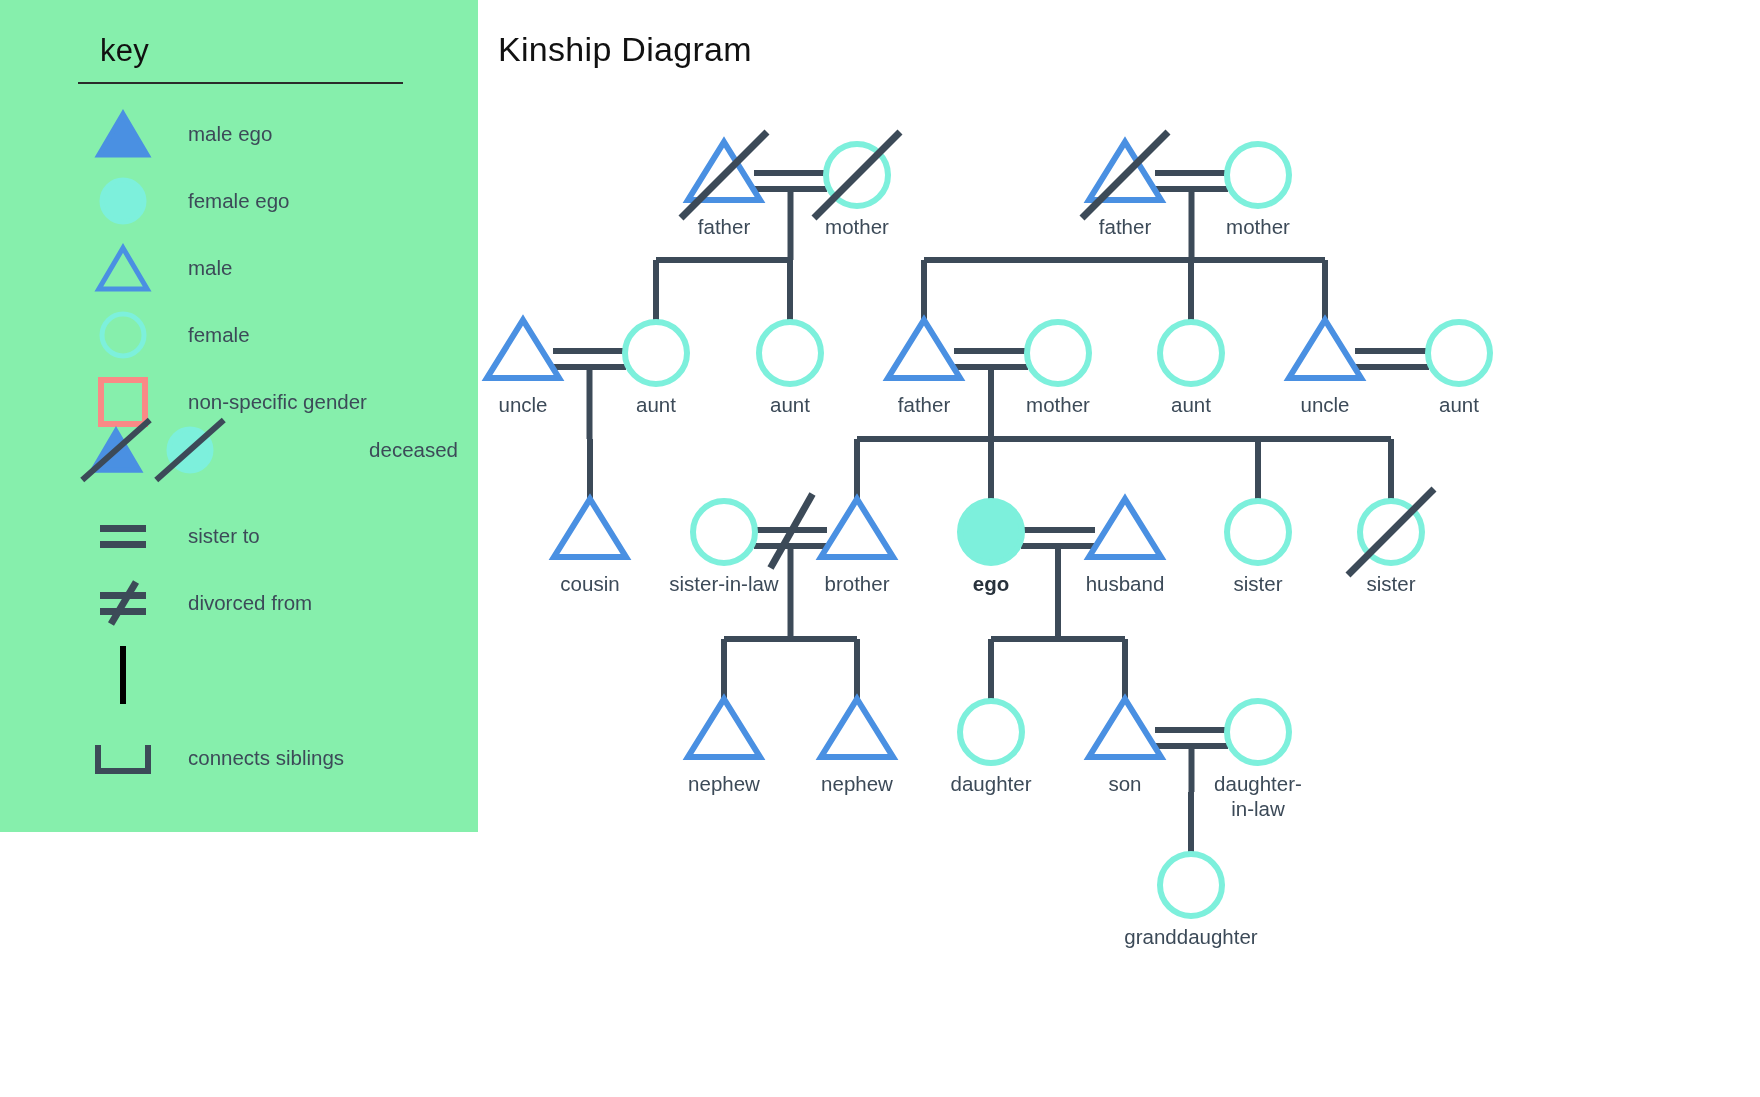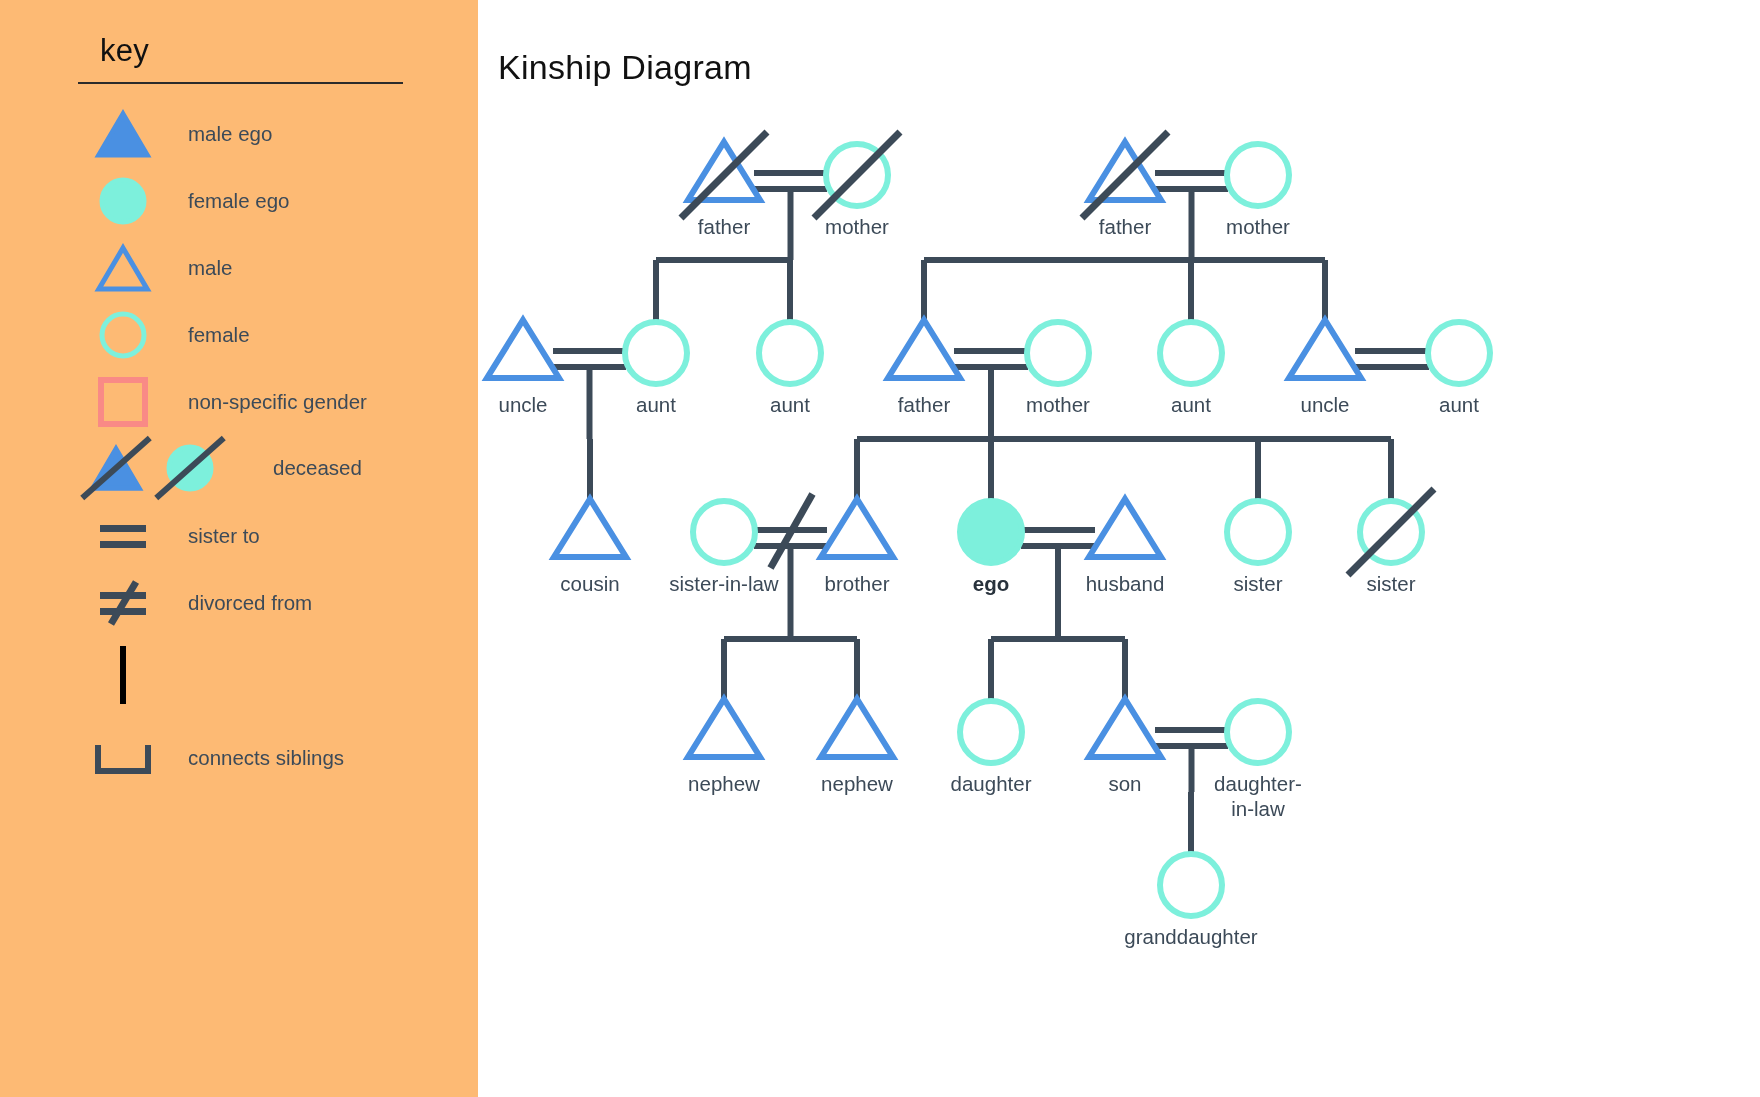--- a/index.html
+++ b/index.html
@@ -7,22 +7,22 @@
     width:1760px;height:1097px;
     background:#ffffff;
     font-family:"Liberation Sans", sans-serif;
     overflow:hidden;
   }
   #root{position:relative;width:1760px;height:1097px;}
 
   
   #legend-panel{
     position:absolute;left:0;top:0;
-    width:478px;height:1097px;
-    background:#fdba74;
+    width:478px;height:832px;
+    background:#86efac;
   }
   #legend-title{
     position:absolute;left:100px;top:33px;
     font-size:31px;color:#111;letter-spacing:.2px;
   }
   #legend-rule{
     position:absolute;left:78px;top:82px;
     width:325px;height:2px;background:#2b2b2b;
   }
   .legend-row{
@@ -39,21 +39,21 @@
     white-space:pre-line;
   }
 
   
   #diagram-panel{
     position:absolute;left:478px;top:0;
     width:1282px;height:1097px;background:#fff;
   }
   #diagram-title{
     position:absolute;left:20px;top:30px;
-    font-size:34px;color:#111;letter-spacing:.3px;margin-top:18px;
+    font-size:34px;color:#111;letter-spacing:.3px;
   }
   #diagram-svg{position:absolute;left:0;top:0;}
   .node-label{
     font-family:"Liberation Sans", sans-serif;
     font-size:20.5px;fill:#3c4a58;text-anchor:middle;
   }
   .node-label.bold{font-weight:bold;fill:#28323c;}
 </style>
 </head>
 <body>
@@ -97,21 +97,21 @@
           <div class="legend-label">female</div>
         </div>
         <div class="legend-row" style="top: 371px; height: 62px;">
           <div class="legend-glyph">
             <svg width="90" height="70">
               <rect x="23" y="13" width="44" height="44" fill="none" stroke="#f98a86" stroke-width="6"></rect>
             </svg>
           </div>
           <div class="legend-label">non-specific gender</div>
         </div>
-        <div class="legend-row" style="top: 437px; height: 62px;">
+        <div class="legend-row" style="top: 419px; height: 62px; justify-content: space-between;">
           <div class="legend-glyph wide">
             <svg width="175" height="70">
               <path d="M 38 16 L 61.1 55.16 L 14.899999999999999 55.16 Z" fill="#4a90e2" stroke="#4a90e2" stroke-width="5" stroke-linejoin="miter"></path>
               <line x1="4.25" y1="65" x2="71.75" y2="5" stroke="#3c4a58" stroke-width="6" stroke-linecap="butt"></line>
               <circle cx="112" cy="35" r="21" fill="#7df0dc" stroke="#7df0dc" stroke-width="5"></circle>
               <line x1="78.25" y1="65" x2="145.75" y2="5" stroke="#3c4a58" stroke-width="6" stroke-linecap="butt"></line>
             </svg>
           </div>
           <div class="legend-label">deceased</div>
         </div>

